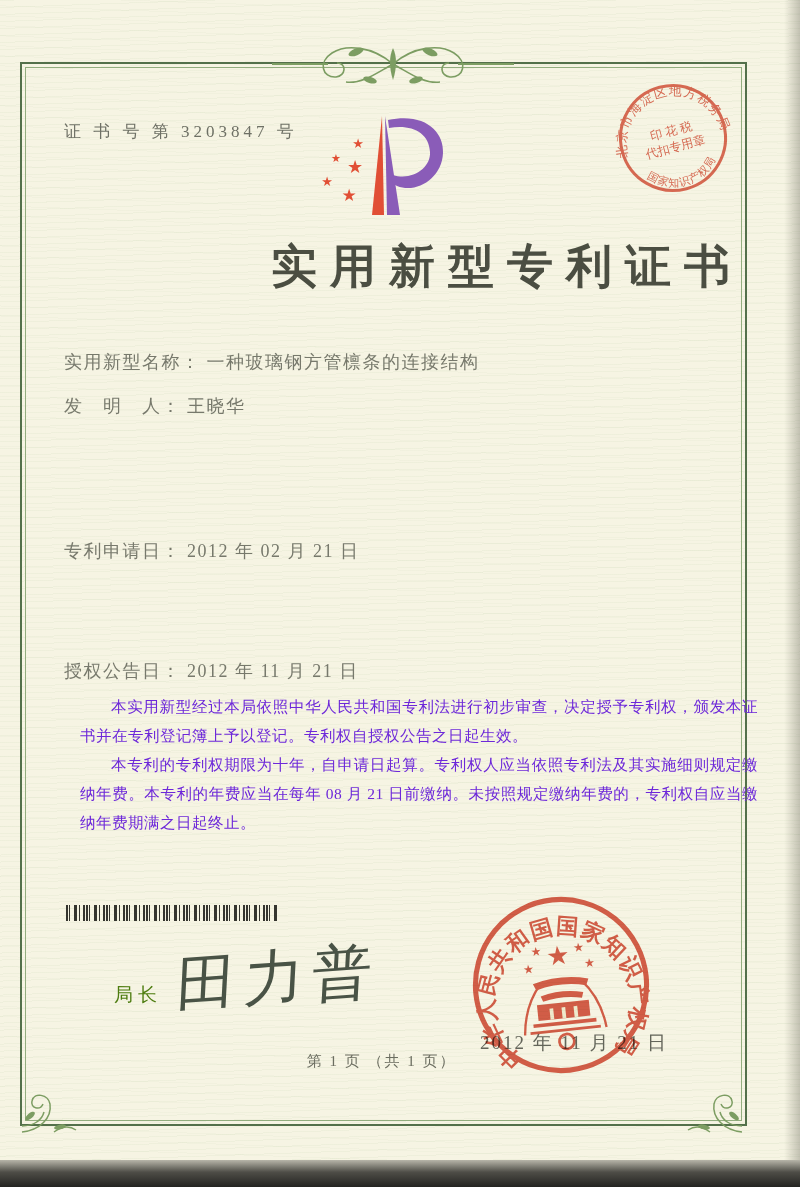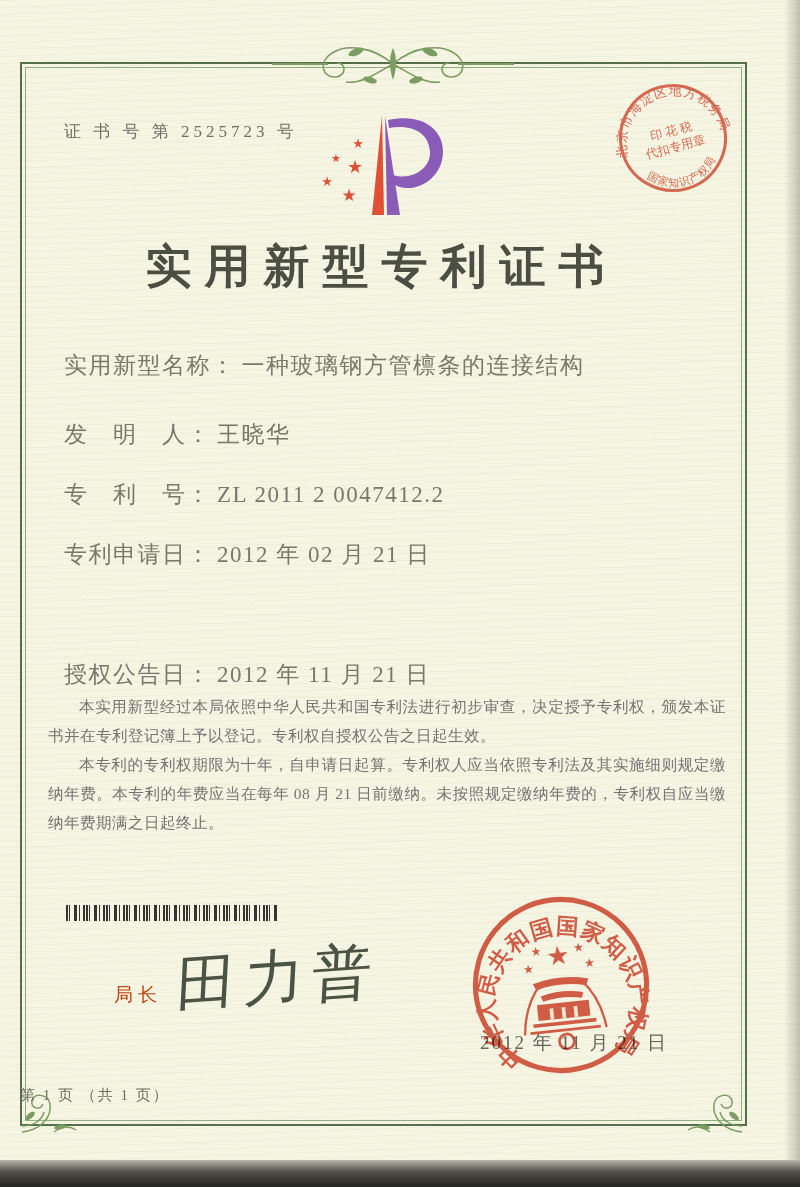--- a/index.html
+++ b/index.html
@@ -20,64 +20,64 @@
     border:2.5px solid #53704a;
   }
   .frame-inner { position:absolute; inset:3px; border:1px solid #92ad7e; }
 
   .cert-no {
     position:absolute; left:64px; top:120px;
     font-size:17px; color:#6e7065; letter-spacing:4px;
   }
   .page-title {
     position:absolute; left:20px; top:236px; width:723px;
-    text-align:center; font-size:46px; font-weight:600;
+    text-align:right; font-size:46px; font-weight:600;
     letter-spacing:13px; color:#4b4e42;
   }
   .field-row {
     position:absolute; left:64px; width:660px;
-    font-size:23px; color:#77796c; letter-spacing:1.5px; white-space:nowrap;
+    font-size:18px; color:#77796c; letter-spacing:1.5px; white-space:nowrap;
   }
   .field-row .val { margin-left:6px; }
-  .row-0{top:350px} .row-1{top:419px} .row-2{top:479px}
+  .row-0{top:350px} .row-1{top:394px} .row-2{top:479px}
   .row-3{top:539px} .row-4{top:599px} .row-5{top:659px}
 
   .body-text {
-    position:absolute; left:48px; top:692px; width:678px;
-    font-size:15.5px; line-height:29px; color:#737373;
+    position:absolute; left:80px; top:692px; width:678px;
+    font-size:15.5px; line-height:29px; color:#6d28d9;
     text-align:justify; letter-spacing:.5px;
   }
   .body-text p { margin:0; text-indent:2em; }
 
   .barcode {
     position:absolute; left:66px; top:905px; width:213px; height:16px;
     background:repeating-linear-gradient(90deg,
       #35352f 0 2px, transparent 2px 3px,
       #35352f 3px 4px, transparent 4px 8px,
       #35352f 8px 11px, transparent 11px 13px,
       #35352f 13px 14px, transparent 14px 17px,
       #35352f 17px 19px, transparent 19px 20px);
   }
 
   .director-label {
     position:absolute; left:114px; top:982px;
-    font-size:19px; letter-spacing:5px; color:#c2410c;
+    font-size:19px; letter-spacing:5px; color:#4d7c0f;
   }
   .signature {
     position:absolute; left:176px; top:938px;
     font-size:60px; color:#495346; letter-spacing:8px;
     transform:rotate(-4deg) skewX(-7deg); white-space:nowrap;
   }
   .seal-date {
     position:absolute; left:480px; top:1030px;
     font-size:19px; color:#63655a; letter-spacing:2px; white-space:nowrap;
   }
   .page-footer {
-    position:absolute; left:20px; top:1086px; width:723px;
-    font-size:15px; color:#6b6d60; letter-spacing:2px;
+    position:absolute; left:20px; top:1052px; width:723px;
+    text-align:center; font-size:15px; color:#6b6d60; letter-spacing:2px;
   }
 
   .logo-svg { position:absolute; left:318px; top:112px; width:130px; height:120px; }
   .tax-stamp-svg {
     position:absolute; left:612px; top:77px; width:122px; height:122px;
     transform:rotate(-15deg); mix-blend-mode:multiply; opacity:.88;
   }
   .main-seal-svg {
     position:absolute; left:468px; top:892px; width:186px; height:186px;
     transform:rotate(-6deg); mix-blend-mode:multiply; opacity:.9;
@@ -138,21 +138,21 @@
       <path d="M6,46 C24,44 36,32 34,18 C32,8 18,6 16,15 C14,22 24,25 27,18"></path>
       <path d="M6,40 C18,40 26,34 28,26"></path>
       <path d="M38,46 C46,40 54,40 60,44"></path>
     </g>
     <g fill="#7c9d62">
       <ellipse cx="14" cy="30" rx="6" ry="2.6" transform="rotate(-40 14 30)"></ellipse>
       <ellipse cx="44" cy="41" rx="6" ry="2.4" transform="rotate(-12 44 41)"></ellipse>
     </g>
   </svg>
 
-  <div class="cert-no">证 书 号 第 2525723 号</div>
+  <div class="cert-no">证 书 号 第 3203847 号</div>
 
   <svg class="logo-svg" viewBox="0 0 130 120">
     <path d="M64,4 L54,103 L66,103 Z" fill="#e14f35"></path>
     <path d="M67,4 L69,103 L82,103 Z" fill="#8a5cb8"></path>
     <path d="M70,8 C106,0 126,19 125,41 C124,66 99,82 79,74 C74,72 72,67 75,63 C94,69 113,56 112,40 C111,20 93,12 71,16 Z" fill="#8a5cb8"></path>
     <g fill="#e14f35" font-family="'DejaVu Sans',sans-serif" text-anchor="middle">
       <text x="40" y="36" font-size="13">★</text>
       <text x="18" y="50" font-size="11">★</text>
       <text x="37" y="61" font-size="18">★</text>
       <text x="9" y="74" font-size="13">★</text>
@@ -160,23 +160,20 @@
     </g>
   </svg>
 
   <div class="page-title">实用新型专利证书</div>
 
   <div class="field-row row-0">
     <span>实用新型名称：</span><span class="val">一种玻璃钢方管檩条的连接结构</span>
   </div>
   <div class="field-row row-1">
     <span>发　明　人：</span><span class="val">王晓华</span>
-  </div>
-  <div class="field-row row-2">
-    <span>专　利　号：</span><span class="val">ZL 2011 2 0047412.2</span>
   </div>
   <div class="field-row row-3">
     <span>专利申请日：</span><span class="val">2012 年 02 月 21 日</span>
   </div>
   <div class="field-row row-5">
     <span>授权公告日：</span><span class="val">2012 年 11 月 21 日</span>
   </div>
 
   <div class="body-text">
     <p>本实用新型经过本局依照中华人民共和国专利法进行初步审查，决定授予专利权，颁发本证书并在专利登记簿上予以登记。专利权自授权公告之日起生效。</p>

